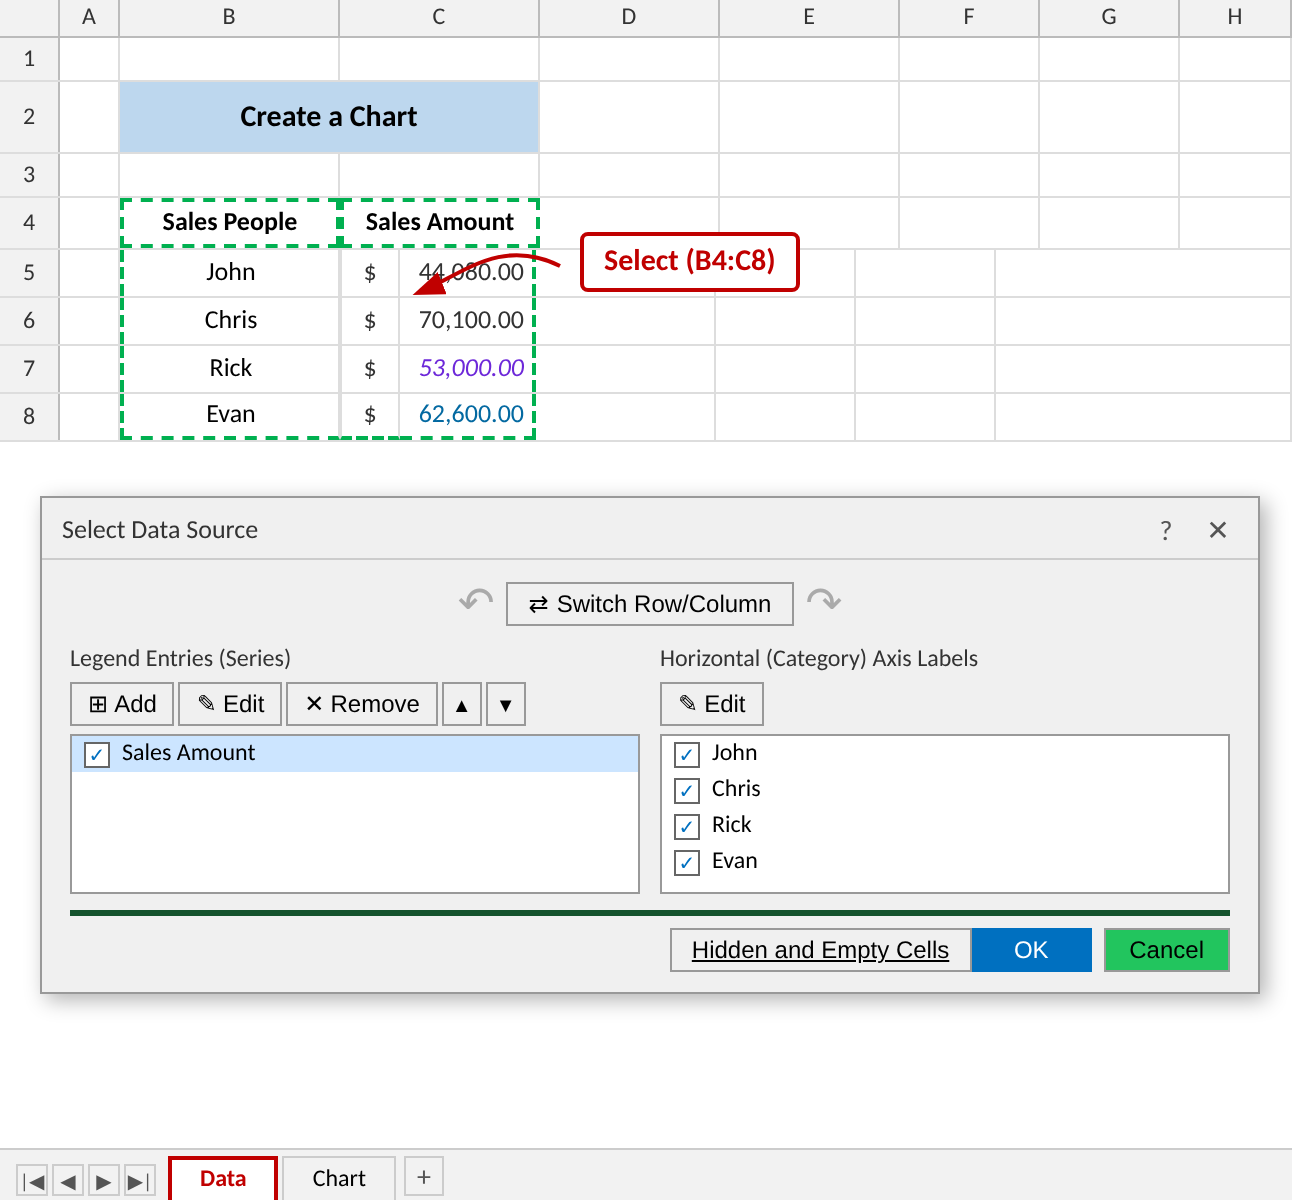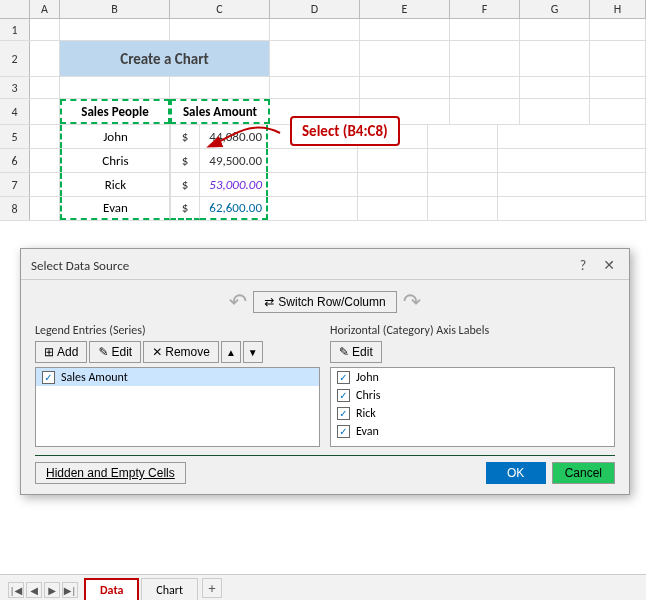--- a/index.html
+++ b/index.html
@@ -58,21 +58,21 @@
       overflow: hidden;
     }
 
     
     .title-cell {
       background: #bdd7ee;
       text-align: center;
       justify-content: center;
       font-weight: bold;
       font-size: 15px;
-      color: #404040;
+      color: #000000;
     }
 
     
     .thead-cell {
       background: #fff;
       font-weight: bold;
       border: 2px dashed #00b050;
       justify-content: center;
     }
 
@@ -262,24 +262,24 @@
       font-size: 10px;
       color: #0070c0;
     }
     .list-checkbox.checked::after {
       content: '✓';
     }
 
     
     .modal-footer {
       display: flex;
-      justify-content: space-between;
+      justify-content: flex-end;
       align-items: center;
       padding-top: 6px;
-      border-top: 1px solid #14532d;
+      border-top: 3px solid #14532d;
       margin-top: 4px;
     }
     .footer-left {
       display: flex;
     }
     .footer-right {
       display: flex;
       gap: 6px;
     }
     .hidden-cells-btn {
@@ -448,21 +448,21 @@
     <div class="cell" style="min-width:70px;"></div>
     <div class="cell" style="min-width:70px;"></div>
     <div class="cell" style="flex:1;"></div>
   </div>
 
   <div class="row" style="height:24px;">
     <div class="row-num">6</div>
     <div class="cell" style="min-width:30px;"></div>
     <div class="cell" style="min-width:110px; border-left: 2px dashed #00b050; justify-content:center;">Chris</div>
     <div class="cell" style="min-width:30px; border-left:1px solid #ddd; justify-content:center; color:#333;">$</div>
-    <div class="cell" style="min-width:68px; border-right: 2px dashed #00b050; justify-content:flex-end; color:#333;">49,500.00</div>
+    <div class="cell" style="min-width:68px; border-right: 2px dashed #00b050; justify-content:flex-end; color:#333;">70,100.00</div>
     <div class="cell" style="min-width:90px;"></div>
     <div class="cell" style="min-width:70px;"></div>
     <div class="cell" style="min-width:70px;"></div>
     <div class="cell" style="flex:1;"></div>
   </div>
 
   <div class="row" style="height:24px;">
     <div class="row-num">7</div>
     <div class="cell" style="min-width:30px;"></div>
     <div class="cell" style="min-width:110px; border-left: 2px dashed #00b050; justify-content:center;">Rick</div>

